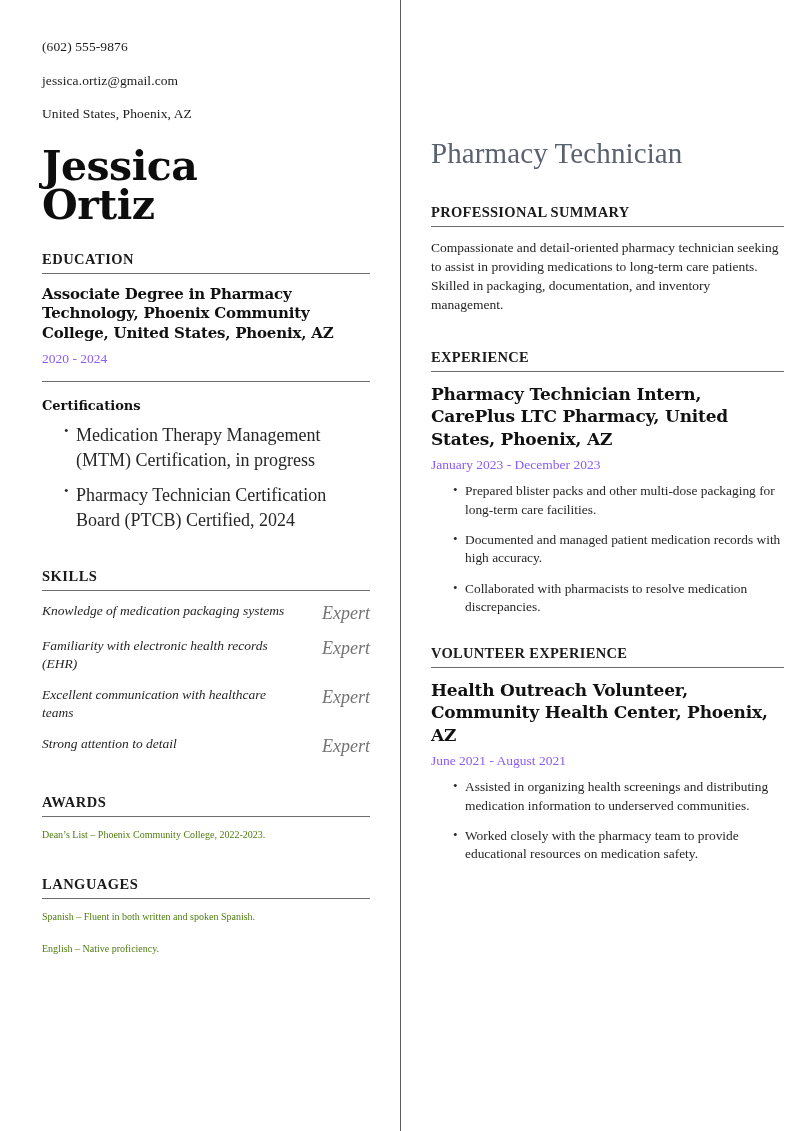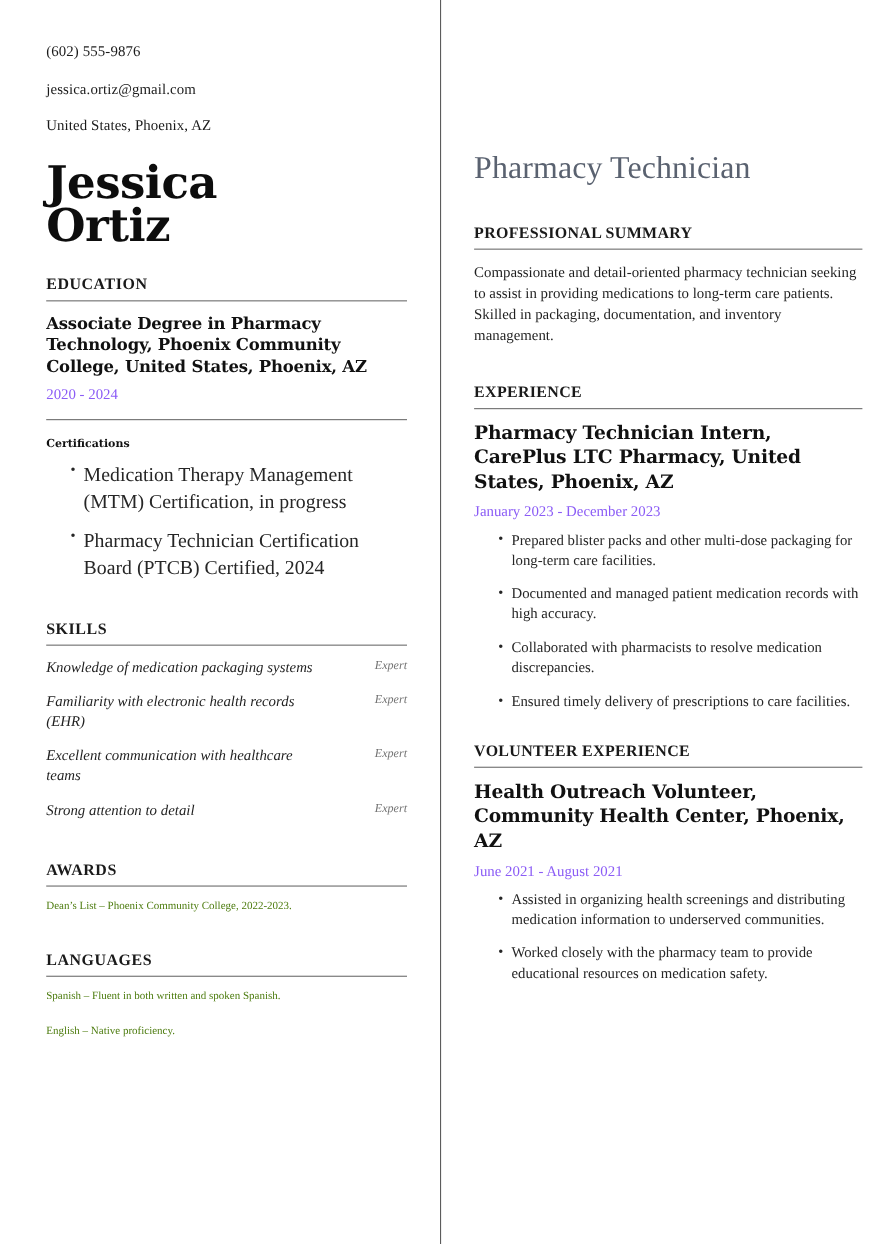--- a/index.html
+++ b/index.html
@@ -120,21 +120,21 @@
   }
 
   .rule {
     border: 0;
     border-top: 1px solid #6d6d6d;
     margin: 14px 0 16px 0;
   }
 
   .sub-heading {
     font-family: "DejaVu Serif", "Liberation Serif", serif;
-    font-size: 10px;
+    font-size: 13px;
     font-weight: 700;
     color: #111111;
     margin: 0 0 10px 0;
   }
 
   
   ul.bullets {
     list-style: none;
     margin: 0;
     padding: 0 0 0 22px;
@@ -168,21 +168,21 @@
     margin-bottom: 13px;
     font-style: italic;
   }
   .skill-name {
     font-size: 13.5px;
     line-height: 1.35;
     color: #1f1f1f;
     max-width: 250px;
   }
   .skill-level {
-    font-size: 11px;
+    font-size: 18px;
     color: #737373;
     white-space: nowrap;
     padding-left: 10px;
     padding-top: 1px;
   }
 
   
   .text-line {
     font-size: 10px;
     line-height: 1.4;
@@ -279,21 +279,20 @@
     <div class="spacer-lg"></div>
 
     <div class="section">
       <div class="section-title">EXPERIENCE</div>
       <div class="entry-heading">Pharmacy Technician Intern, CarePlus LTC Pharmacy, United States, Phoenix, AZ</div>
       <div class="entry-date">January 2023 - December 2023</div>
       <ul class="bullets">
         <li>Prepared blister packs and other multi-dose packaging for long-term care facilities.</li>
         <li>Documented and managed patient medication records with high accuracy.</li>
         <li>Collaborated with pharmacists to resolve medication discrepancies.</li>
-        <li>Ensured timely delivery of prescriptions to care facilities.</li>
       </ul>
     </div>
 
     <div class="spacer-sm"></div>
 
     <div class="section">
       <div class="section-title">VOLUNTEER EXPERIENCE</div>
       <div class="entry-heading">Health Outreach Volunteer, Community Health Center, Phoenix, AZ</div>
       <div class="entry-date">June 2021 - August 2021</div>
       <ul class="bullets">

